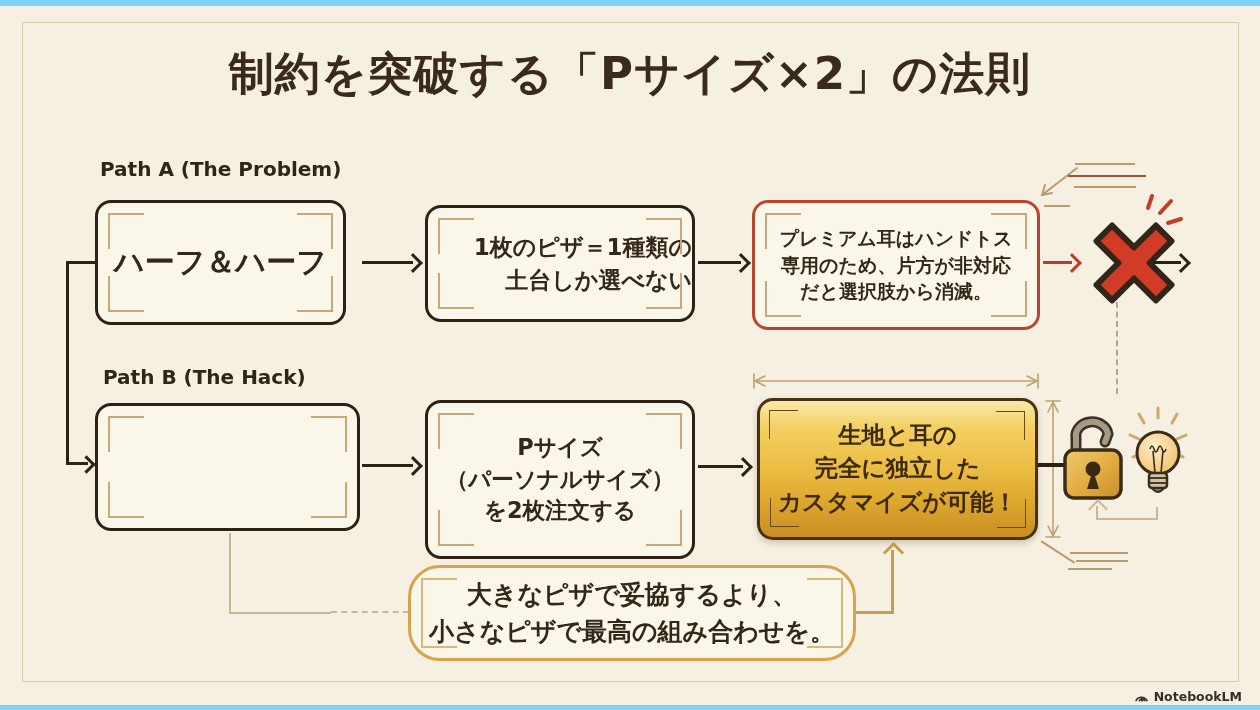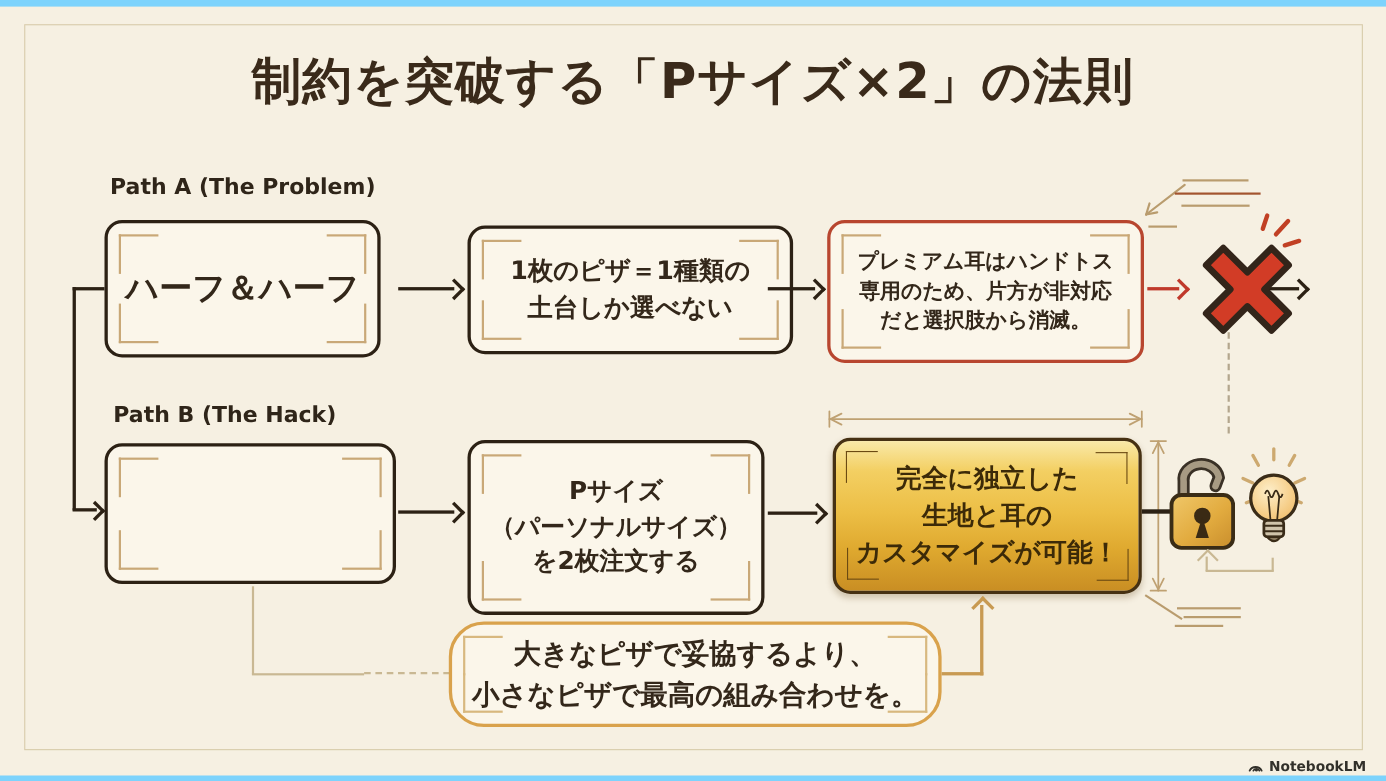--- a/index.html
+++ b/index.html
@@ -72,21 +72,21 @@
 
   <div class="pathlabel" style="left:100px;top:157px;">Path A (The Problem)</div>
 
   <div class="node" style="left:95px;top:200px;width:251px;height:125px;font-size:30px;">
     <i class="c2"></i>
     <div>ハーフ＆ハーフ</div>
   </div>
 
   <div class="harrow" style="left:362px;top:262px;width:58px;"></div>
 
-  <div class="node" style="left:425px;top:205px;width:296px;height:117px;font-size:23px;line-height:1.4;">
+  <div class="node" style="left:425px;top:205px;width:270px;height:117px;font-size:23px;line-height:1.4;align-items:flex-end;">
     <i class="c2"></i>
     <div>1枚のピザ＝1種類の</div>
     <div>土台しか選べない</div>
   </div>
 
   <div class="harrow" style="left:698px;top:262px;width:50px;"></div>
 
   <div class="node red" style="left:752px;top:200px;width:288px;height:130px;font-size:19px;line-height:1.42;">
     <i class="c2"></i>
     <div>プレミアム耳はハンドトス</div>
@@ -149,22 +149,22 @@
       <path d="M4 2 V16"></path>
         <path d="M288 2 V16"></path>
         <path d="M4 9 H288"></path>
       <path d="M15 4 L5 9 L15 14"></path>
         <path d="M277 4 L287 9 L277 14"></path>
     </g>
   </svg>
 
   <div class="node gold" style="left:757px;top:398px;width:281px;height:142px;font-size:23.5px;line-height:1.42;">
     <i class="c2"></i>
+    <div>生地と耳の</div>
     <div>完全に独立した</div>
-    <div>生地と耳の</div>
     <div>カスタマイズが可能！</div>
   </div>
 
   <svg style="position:absolute;left:1044px;top:398px;" width="18" height="142" viewBox="0 0 18 142">
     <g fill="none" stroke="#bfa172" stroke-width="1.6" stroke-linecap="round">
       <path d="M2 3 H16"></path>
         <path d="M2 139 H16"></path>
         <path d="M9 3 V139"></path>
       <path d="M4 14 L9 4 L14 14"></path>
         <path d="M4 128 L9 138 L14 128"></path>

